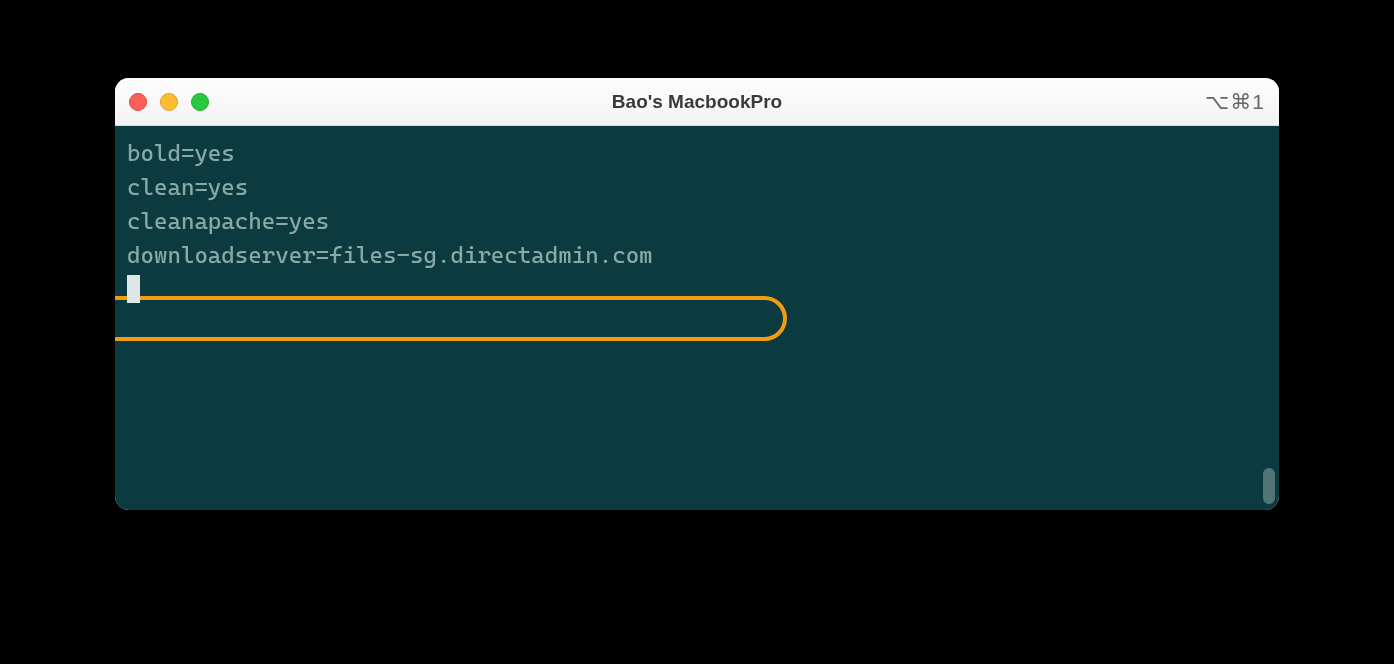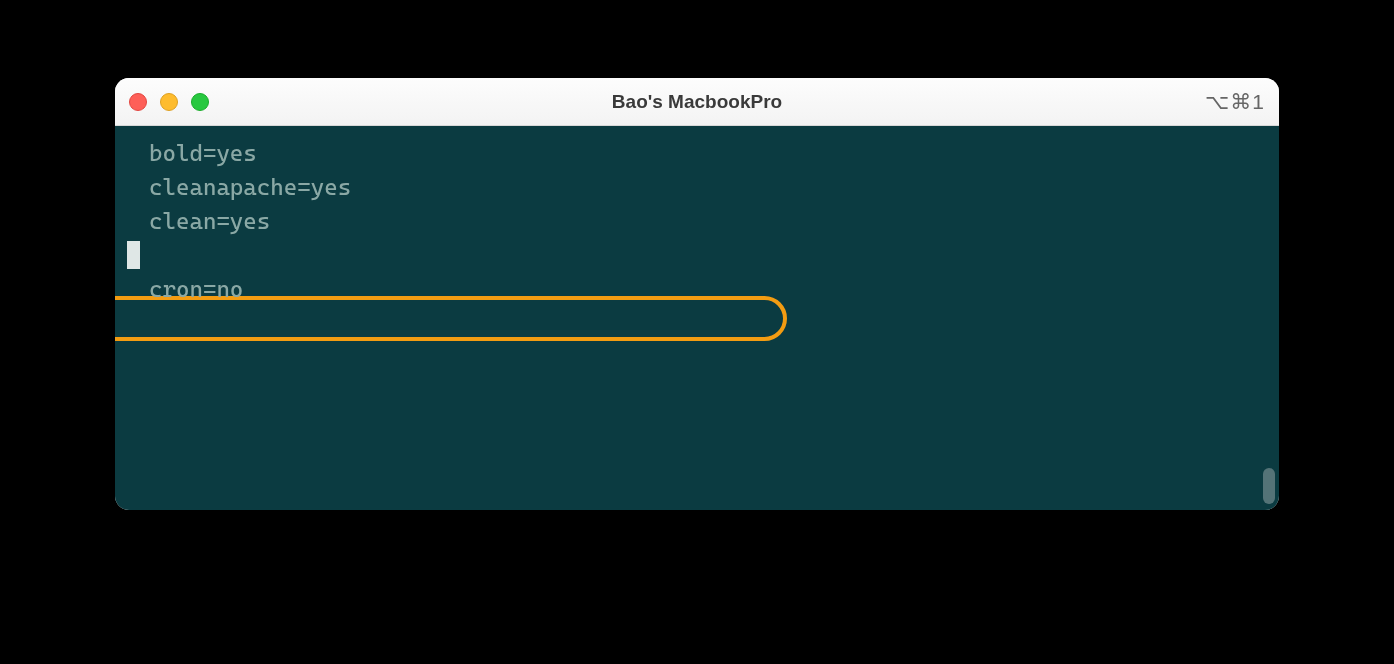--- a/index.html
+++ b/index.html
@@ -94,21 +94,20 @@
       line-height: 1.48;
       color: #8aa8a5;
       position: relative;
       overflow: hidden;
     }
 
     .terminal-line {
       white-space: pre;
       position: relative;
       z-index: 2;
-      margin-left: 22px;
     }
 
     .cursor-line {
       position: relative;
       z-index: 2;
       height: 34px;
       display: flex;
       align-items: center;
     }
 
@@ -147,24 +146,24 @@
       <div class="traffic-light minimize"></div>
       <div class="traffic-light maximize"></div>
     </div>
     <div class="window-title">Bao's MacbookPro</div>
     <div class="window-shortcut">⌥⌘1</div>
   </div>
   <div class="terminal-body">
     <div class="highlight-ring" style="top:170px;left:-28px;width:700px;height:45px;"></div>
 
     <div class="terminal-line">bold=yes</div>
+    <div class="terminal-line">clean=yes</div>
     <div class="terminal-line">cleanapache=yes</div>
-    <div class="terminal-line">clean=yes</div>
+    <div class="terminal-line">downloadserver=files-sg.directadmin.com</div>
 
     <div class="cursor-line">
       <span class="cursor-block"></span>
     </div>
 
-    <div class="terminal-line">cron=no</div>
 
     <div class="scrollbar-thumb"></div>
   </div>
 </div>
 
 </body></html>

